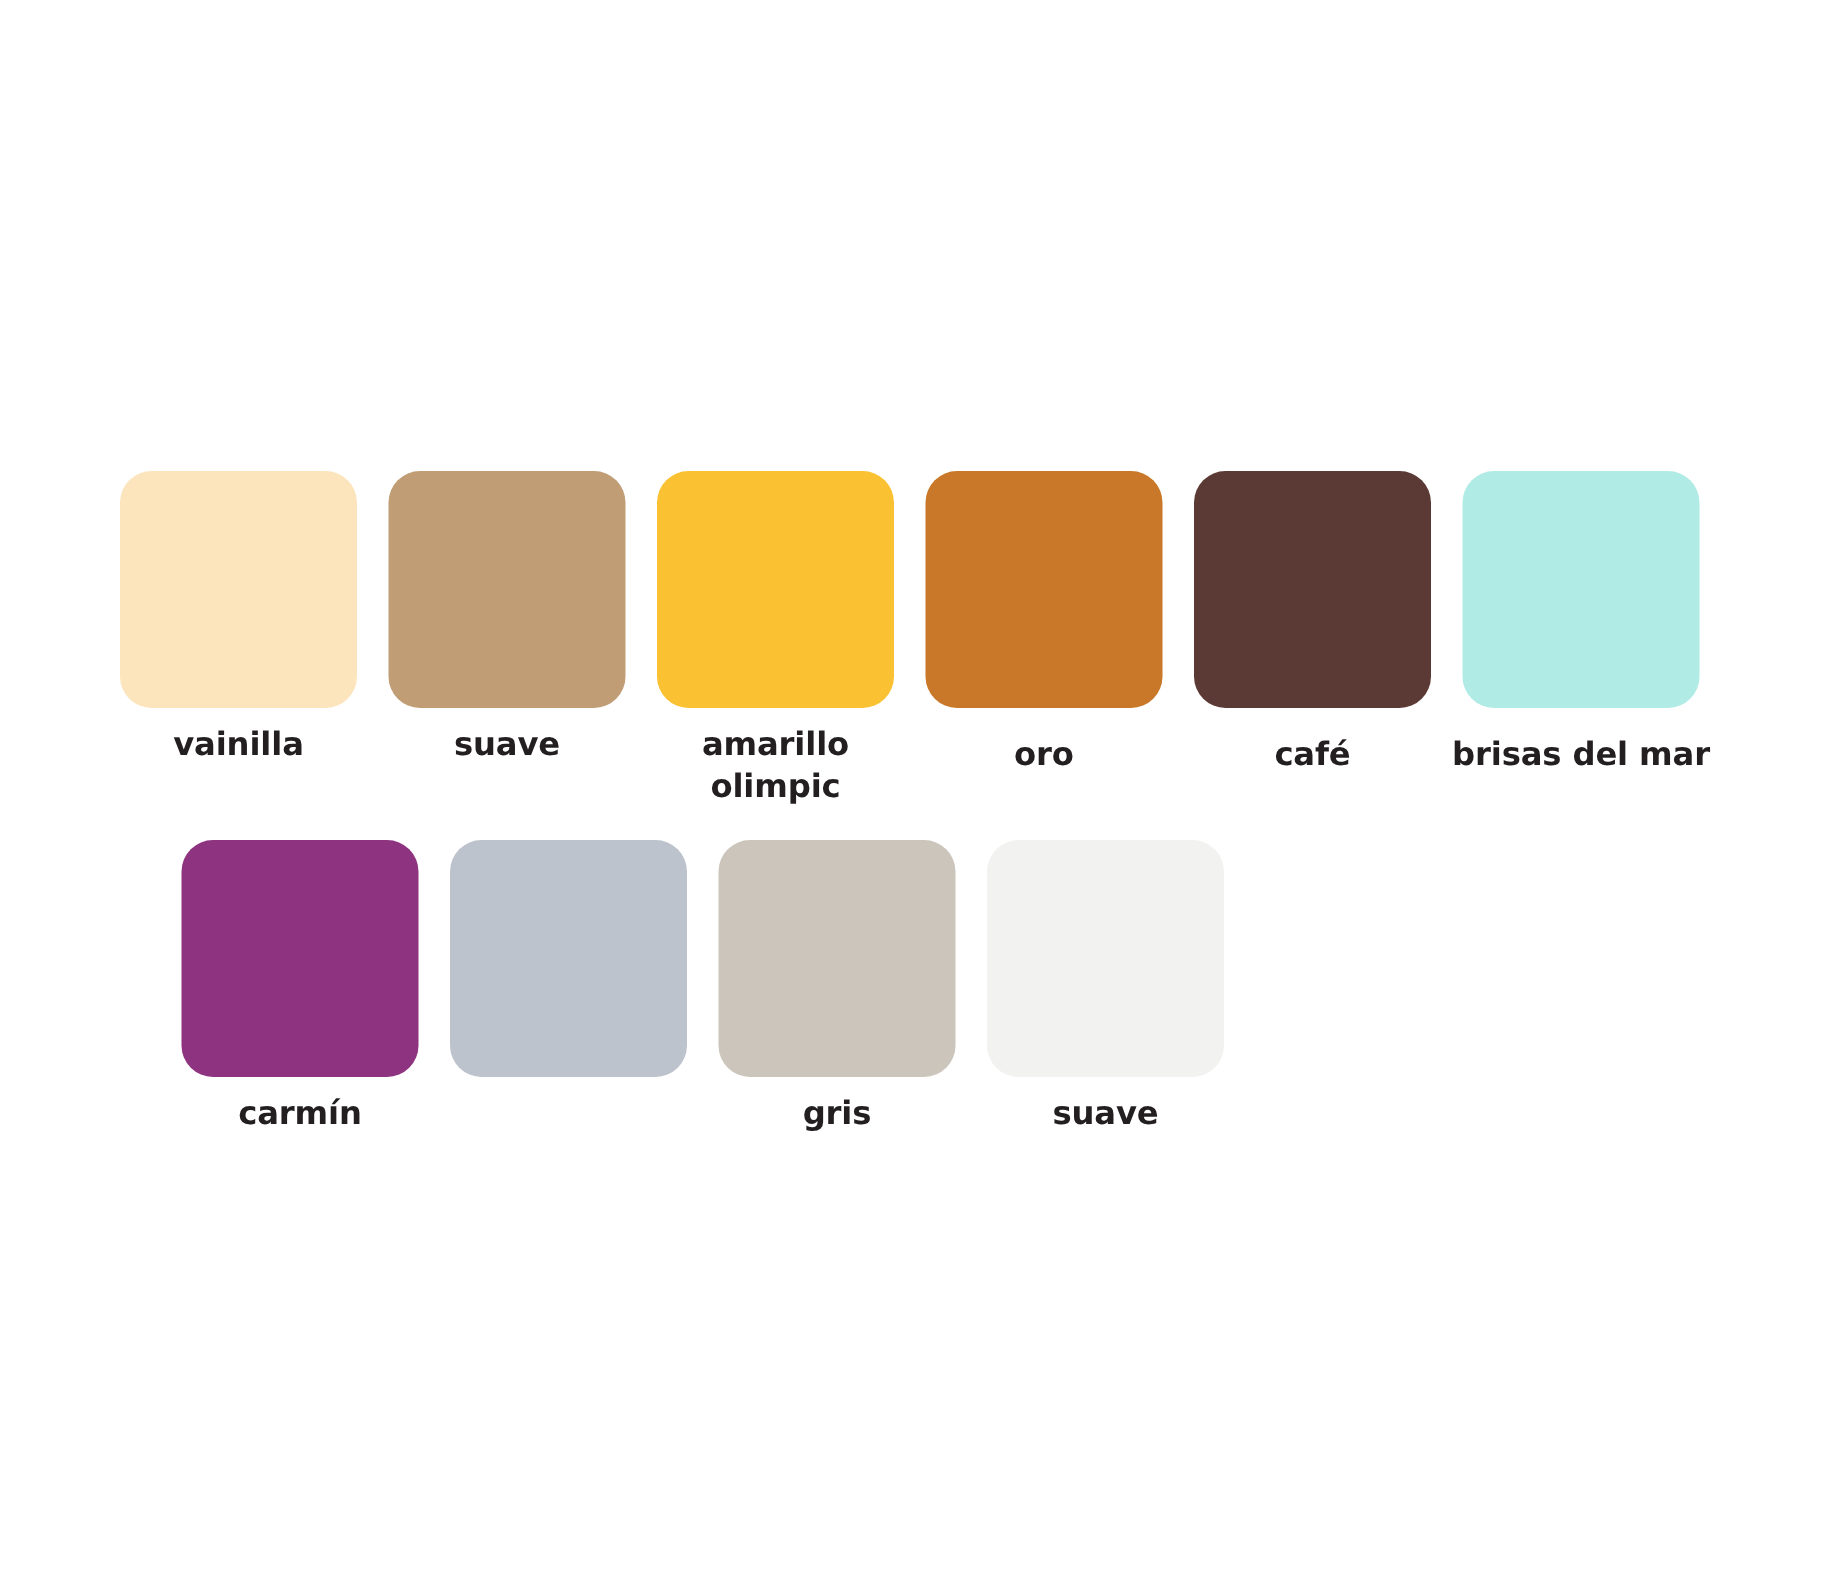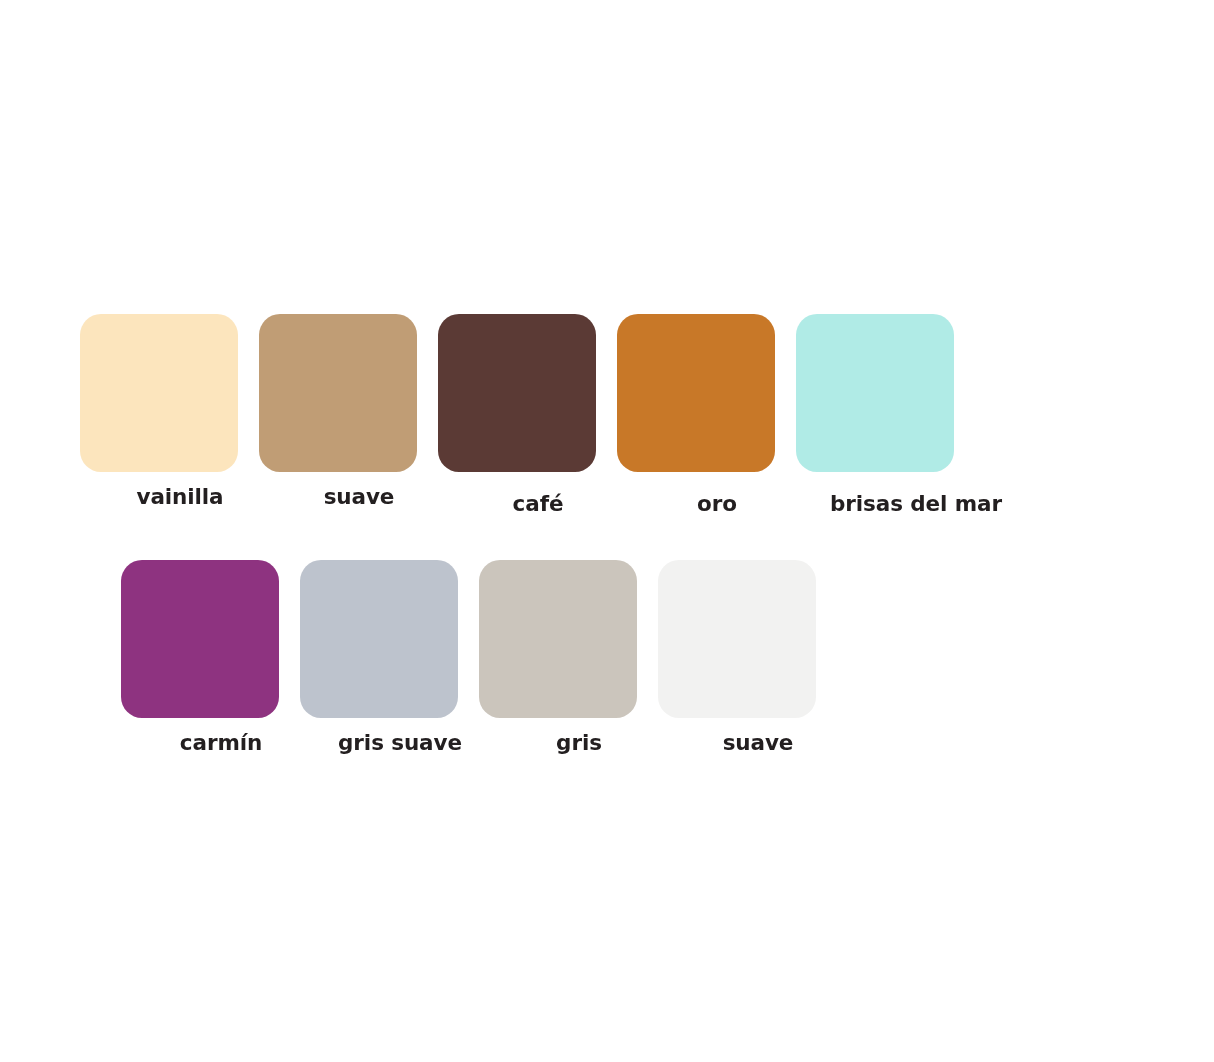--- a/index.html
+++ b/index.html
@@ -34,20 +34,21 @@
   }
 
   #swatch-row-1 { top: 314px; }
   #swatch-row-2 { top: 560px; padding-left: 41px; }
 
   .swatch-cell {
     width: 158px;
     margin-right: 21px;
     display: flex;
     flex-direction: column;
+    align-items: center;
   }
   .swatch-cell:last-child { margin-right: 0; }
 
   .swatch-chip {
     width: 158px;
     height: 158px;
     border-radius: 21px;
     box-sizing: border-box;
     flex: 0 0 auto;
   }
@@ -75,41 +76,45 @@
 
   <div class="swatch-row" id="swatch-row-1">
       <div class="swatch-cell">
         <div class="swatch-chip" title="vainilla" style="background: rgb(252, 229, 189);"></div>
         <div class="swatch-label">vainilla</div>
       </div>
       <div class="swatch-cell">
         <div class="swatch-chip" title="arena" style="background: rgb(192, 157, 117);"></div>
         <div class="swatch-label">suave</div>
       </div>
-      <div class="swatch-cell label-low">
-        <div class="swatch-chip" title="café" style="background: rgb(91, 58, 53);"></div>
-        <div class="swatch-label">café</div>
+      <div class="swatch-cell label-wide">
+        <div class="swatch-chip" title="amarillo olimpic" style="background: rgb(250, 193, 50);"></div>
+        <div class="swatch-label">amarillo
+olimpic</div>
       </div>
       <div class="swatch-cell label-low">
         <div class="swatch-chip" title="oro" style="background: rgb(200, 120, 40);"></div>
         <div class="swatch-label">oro</div>
+      </div>
+      <div class="swatch-cell label-low">
+        <div class="swatch-chip" title="café" style="background: rgb(91, 58, 53);"></div>
+        <div class="swatch-label">café</div>
       </div>
       <div class="swatch-cell label-low label-wide">
         <div class="swatch-chip" title="brisas del mar" style="background: rgb(176, 235, 230);"></div>
         <div class="swatch-label">brisas del mar</div>
       </div>
     </div>
   <div class="swatch-row" id="swatch-row-2">
       <div class="swatch-cell">
         <div class="swatch-chip" title="carmín" style="background: rgb(142, 51, 128);"></div>
         <div class="swatch-label">carmín</div>
       </div>
       <div class="swatch-cell">
         <div class="swatch-chip" title="gris suave" style="background: rgb(189, 195, 205);"></div>
-        <div class="swatch-label">gris suave</div>
       </div>
       <div class="swatch-cell">
         <div class="swatch-chip" title="ostra" style="background: rgb(203, 197, 188);"></div>
         <div class="swatch-label">gris</div>
       </div>
       <div class="swatch-cell">
         <div class="swatch-chip" title="blanco" style="background: rgb(242, 242, 241);"></div>
         <div class="swatch-label">suave</div>
       </div>
     </div>

